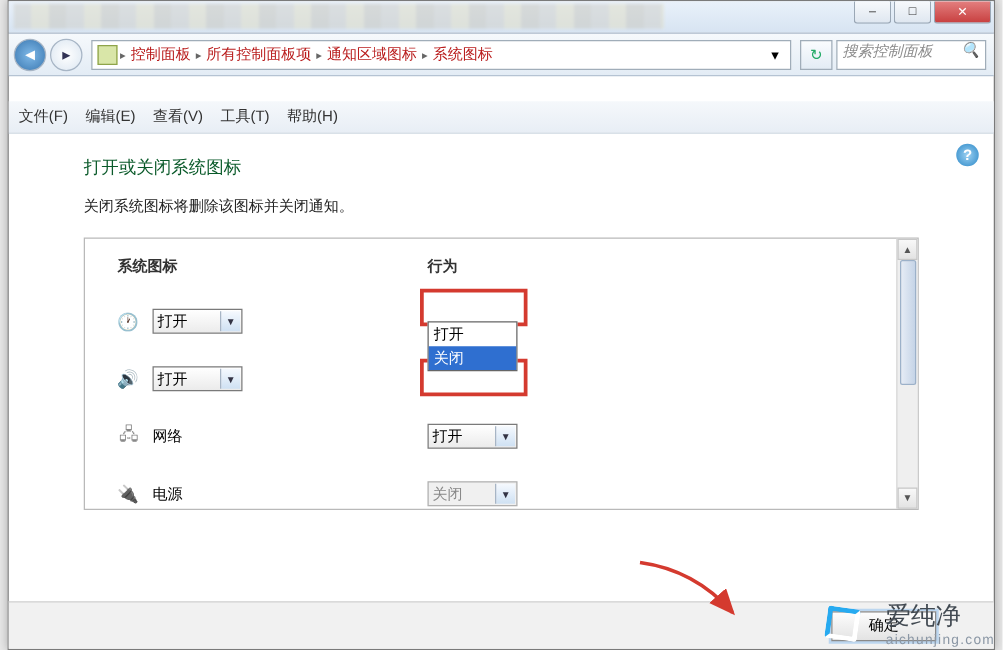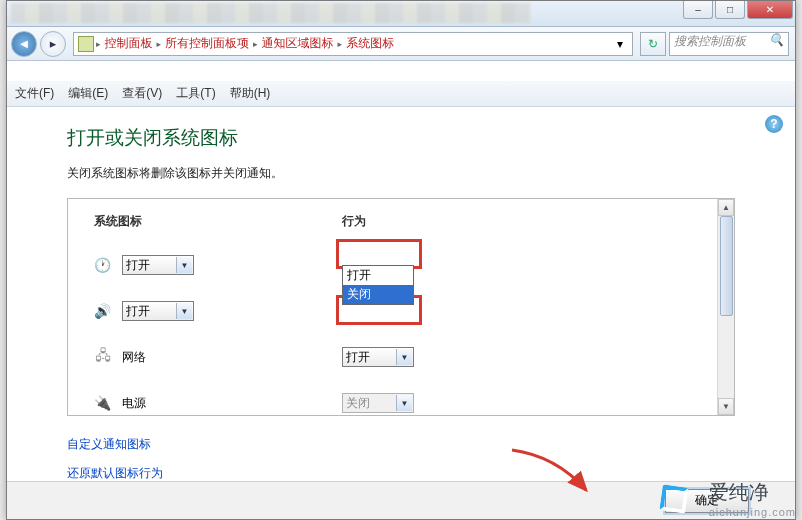--- a/index.html
+++ b/index.html
@@ -117,21 +117,21 @@
     overflow:hidden;
   }
   .help-icon {
     position:absolute; right:12px; top:8px;
     width:18px;height:18px; border-radius:50%;
     background: radial-gradient(#9cd1f2,#2a87c7);
     color:#fff; font-weight:bold; font-size:12px;
     display:flex;align-items:center;justify-content:center;
   }
   h1.page-title {
-    color:#0a5a2a; font-size:19px; font-weight:normal;
+    color:#0a5a2a; font-size:14px; font-weight:normal;
     margin-bottom:14px;
   }
   .page-desc { color:#222; margin-bottom:16px; }
   .listbox {
     border:1px solid #b9b9b9;
     height:218px;
     position:relative;
     background:#fff;
   }
   .list-scroll {
@@ -354,24 +354,20 @@
       <div class="highlight-box" style="left:268px; top:40px; width:86px; height:30px;"></div>
       <div class="highlight-box" style="left:268px; top:96px; width:86px; height:30px;"></div>
 
       <div class="list-scroll">
         <div class="scroll-up">▲</div>
         <div class="scroll-thumb"></div>
         <div class="scroll-down">▼</div>
       </div>
     </div>
 
-    <div class="links">
-      <a href="#">自定义通知图标</a><br>
-      <a href="#">还原默认图标行为</a>
-    </div>
   </div>
 
   <div class="footer">
     <div class="ok-btn">确定</div>
   </div>
 </div>
 
 <svg class="red-arrow" viewBox="0 0 90 54">
   <defs>
     <marker id="ah" markerWidth="8" markerHeight="8" refX="6" refY="3" orient="auto">

